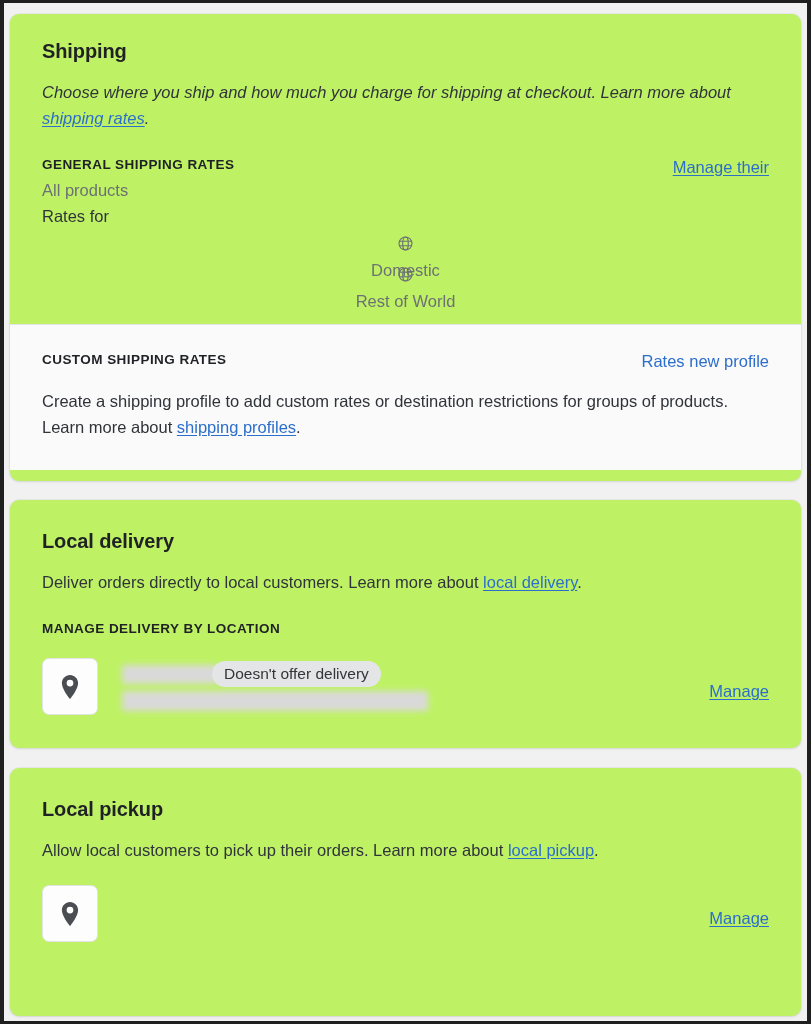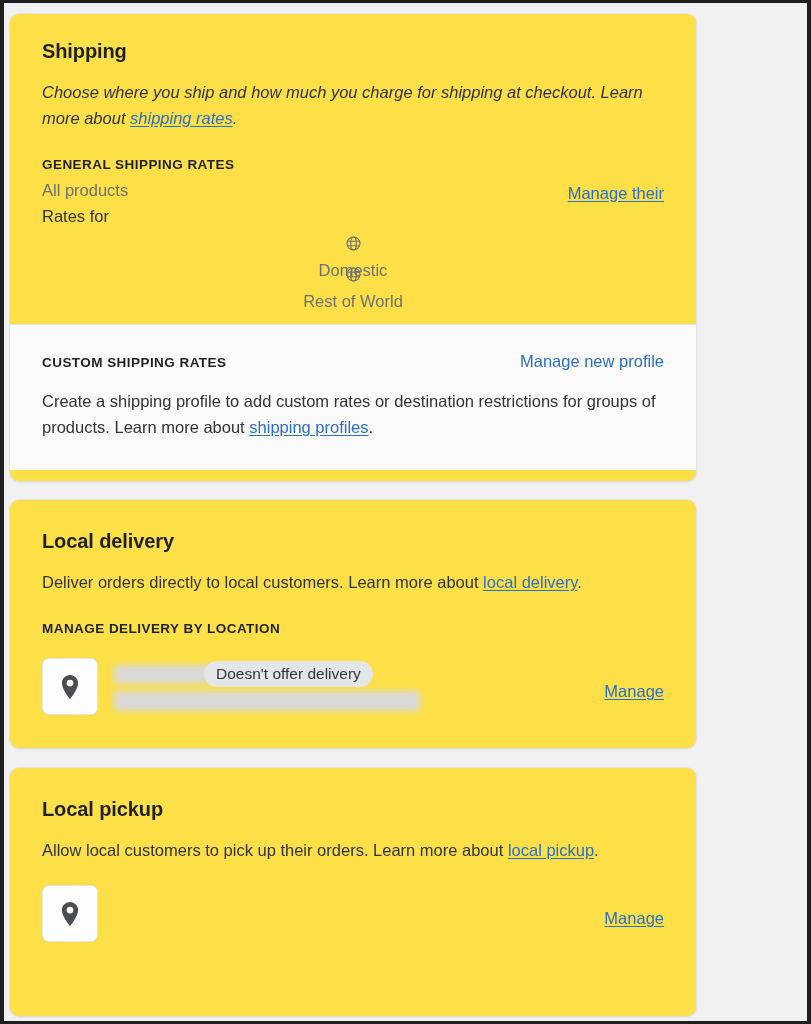--- a/index.html
+++ b/index.html
@@ -12,22 +12,22 @@
   #viewport {
     position: absolute;
     left: 4px; top: 3px;
     width: 803px; height: 1018px;
     background: #f1f1f1;
     overflow: hidden;
   }
   .card {
     position: absolute;
     left: 6px;
-    width: 686px;
-    background: #fde047;
+    width: 791px;
+    background: #bef264;
     border-radius: 9px;
     box-shadow: 0 0 0 1px rgba(0,0,0,0.035), 0 1px 3px rgba(22,29,37,0.09);
     overflow: hidden;
   }
   .pad { padding: 0 32px; }
 
   .h2 {
     font-size: 20px;
     font-weight: bold;
     color: #1f2125;
@@ -52,21 +52,21 @@
     text-underline-offset: 2px;
     cursor: pointer;
   }
   a.link-plain {
     color: #2c6ecb;
     text-decoration: none;
     cursor: pointer;
   }
   .row-between {
     display: flex;
-    align-items: flex-end;
+    align-items: flex-start;
     justify-content: space-between;
   }
   .divider {
     height: 1px;
     background: #e3e4e6;
     width: 100%;
   }
   .subsection {
     background: #fafafa;
   }
@@ -84,21 +84,21 @@
     color: #6d7175;
   }
   .globe-ico { width: 17px; height: 17px; display: block; }
 
   
   .loc-row {
     display: flex;
     align-items: flex-start;
     justify-content: space-between;
   }
-  .loc-left { display: flex; align-items: flex-start; gap: 16px; }
+  .loc-left { display: flex; align-items: flex-start; gap: 24px; }
   .pin-box {
     width: 56px; height: 57px;
     border: 1px solid #e1e3e5;
     border-radius: 7px;
     background: #fdfdfd;
     display: flex; align-items: center; justify-content: center;
     flex: none;
   }
   .pin-ico { width: 22px; height: 26px; display: block; }
   .loc-info { padding-top: 3px; }
@@ -183,21 +183,21 @@
         </div>
 
       </div>
     </div>
 
     <div class="divider" style="margin-top:27px;"></div>
 
     <div class="subsection pad" style="padding-top:27px; padding-bottom:30px;">
       <div class="row-between">
         <div class="section-label">CUSTOM SHIPPING RATES</div>
-        <a class="link-plain" style="font-size:16.5px; line-height:18px;">Manage new profile</a>
+        <a class="link-plain" style="font-size:16.5px; line-height:18px;">Rates new profile</a>
       </div>
       <div class="body-text" style="margin-top:18px; max-width:700px;">
         <span>Create a shipping profile to add custom rates or destination restrictions for groups of products. Learn more about </span><a class="link">shipping profiles</a><span>.</span>
       </div>
     </div>
   </div>
 
   <div class="card" style="top:497px; height:248px;">
     <div class="pad" style="padding-top:30px;">
       <div class="h2">Local delivery</div>

